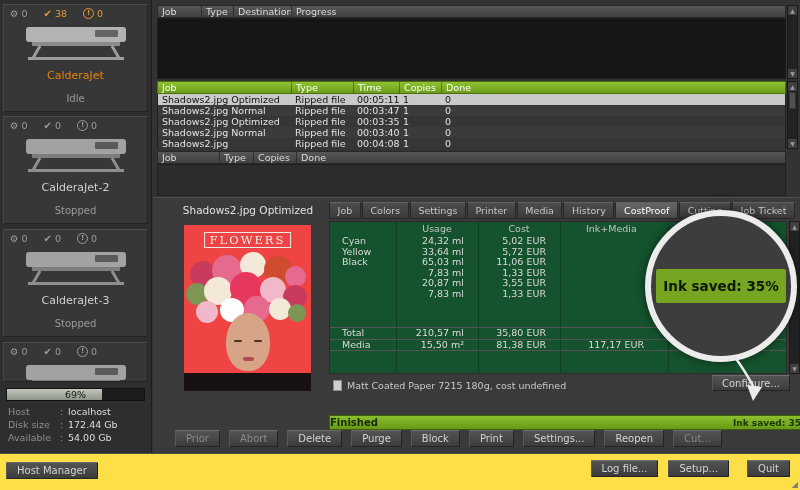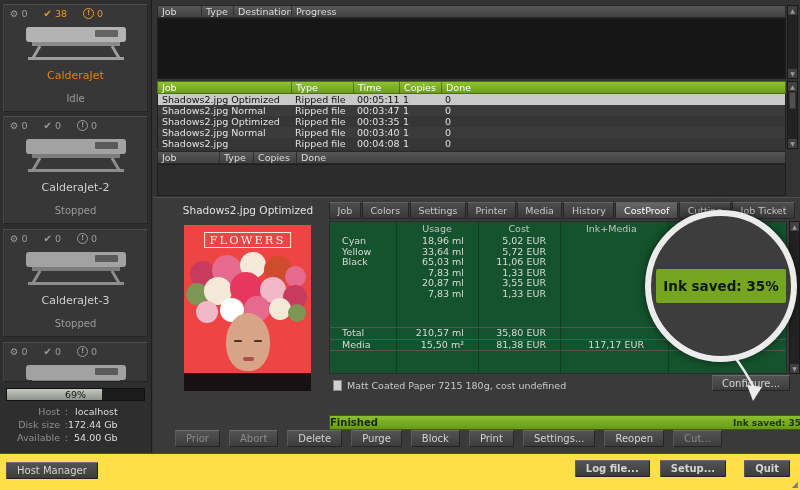--- a/index.html
+++ b/index.html
@@ -30,21 +30,21 @@
   .pname{font-size:11px;color:#cfcfcf;margin-top:3px;}
   .pname.org{color:#e8820c;}
   .pstatus{font-size:10px;color:#9a9a9a;margin-top:auto;margin-bottom:7px;}
   .pico{margin-top:4px;}
 
   .progress{position:absolute;left:6px;top:388px;width:139px;height:13px;background:#1c1c1c;border:1px solid #111;box-sizing:border-box;}
   .progress .fill{position:absolute;left:0;top:0;bottom:0;background:linear-gradient(#c2c6bf,#8e948a);}
   .progress .plabel{position:absolute;left:0;right:0;top:0;text-align:center;font-size:9.5px;line-height:11px;color:#15180f;}
 
   .sysinfo{position:absolute;left:8px;top:405px;font-size:9.5px;color:#8f8f8f;line-height:13px;}
-  .sysrow{display:grid;grid-template-columns:52px 8px auto;text-align:right;}
+  .sysrow{display:grid;grid-template-columns:52px 8px auto;}
   .sysrow .val{color:#dedede;}
 
   
   .main{position:absolute;left:153px;top:0;width:647px;height:453px;}
   .qhead{position:absolute;left:4px;right:14px;height:13px;display:grid;
          background:linear-gradient(#575757,#414141);border:1px solid #282828;box-sizing:border-box;
          font-size:9.5px;line-height:11px;color:#dcdcdc;}
   .qhead span{padding-left:4px;border-left:1px solid #2e2e2e;white-space:nowrap;overflow:hidden;}
   .qhead span:first-child{border-left:none;}
   .qhead.green{background:linear-gradient(#8fc232,#6d9d1a);border-color:#4c7010;color:#fff;}
@@ -104,21 +104,21 @@
              background:linear-gradient(#8cbf2d,#689917);border:1px solid #3f5e0b;
              display:flex;align-items:center;justify-content:flex-start;
              font-size:10px;font-weight:bold;color:#17290a;margin-top:19px;}
   .inksaved{position:absolute;right:6px;font-size:9px;font-weight:bold;color:#1d3605;}
 
   .actions{position:absolute;left:22px;top:232px;display:flex;gap:9px;}
 
   
   .footer{position:absolute;left:0;top:453px;width:800px;height:37px;background:#fde047;border-top:1px solid #4a4a4a;box-sizing:border-box;}
   .footer .hm{position:absolute;left:6px;top:8px;}
-  .fright{position:absolute;right:10px;top:6px;display:flex;gap:10px;font-weight:bold;}
+  .fright{position:absolute;right:10px;top:6px;display:flex;gap:10px;}
   .fright .quit{margin-left:8px;}
   .resize{position:absolute;right:2px;bottom:1px;font-size:8px;color:#7d7d7d;line-height:8px;}
 
   
   .callout{position:absolute;left:645px;top:210px;width:140px;height:140px;border-radius:50%;
            border:6px solid #ececec;background:#3d3d3d;box-shadow:0 0 10px rgba(0,0,0,.55);
            display:flex;align-items:center;justify-content:center;z-index:40;}
   .callout .pill{background:#76a521;color:#0d1802;font-weight:bold;font-size:13.5px;
                  padding:9px 7px;border-radius:2px;white-space:nowrap;}
   .arrow{position:absolute;left:720px;top:352px;z-index:41;}
@@ -380,21 +380,21 @@
         <div class="vline" style="left:338px;"></div>
         <div class="crow chead">
           <span></span>
           <span>Usage</span>
           <span>Cost</span>
           <span class="imh">Ink+Media</span>
           <span></span>
         </div>
         <div class="crow">
           <span class="lab">Cyan</span>
-          <span class="num">18,96 ml</span>
+          <span class="num">24,32 ml</span>
           <span class="num">5,02 EUR</span>
             <span></span>
             <span></span>
         </div>
         <div class="crow">
           <span class="lab">Yellow</span>
           <span class="num">33,64 ml</span>
           <span class="num">5,72 EUR</span>
             <span></span>
             <span></span>

